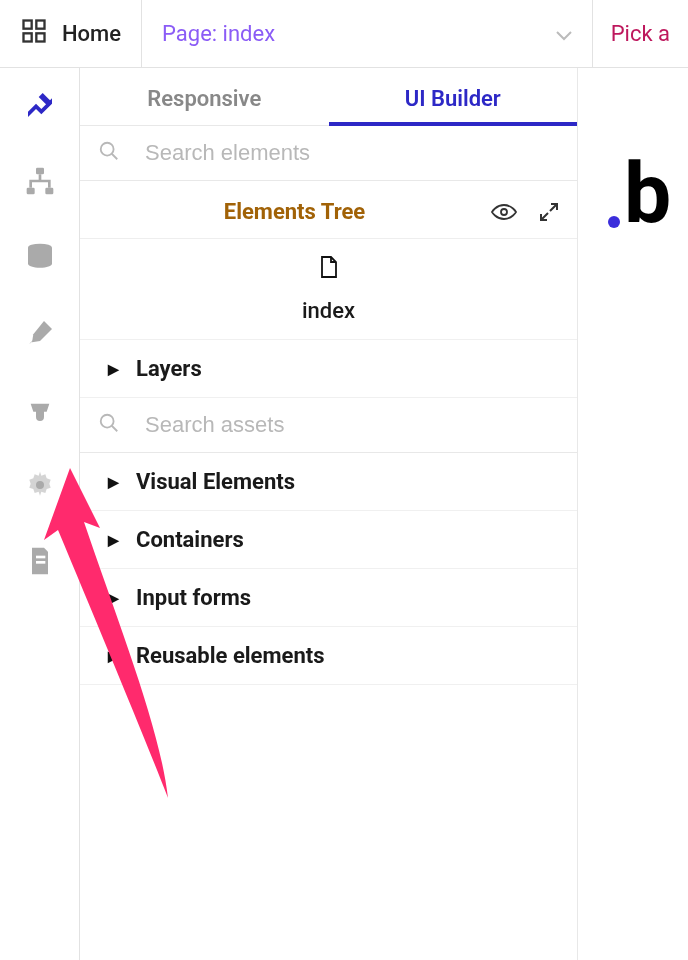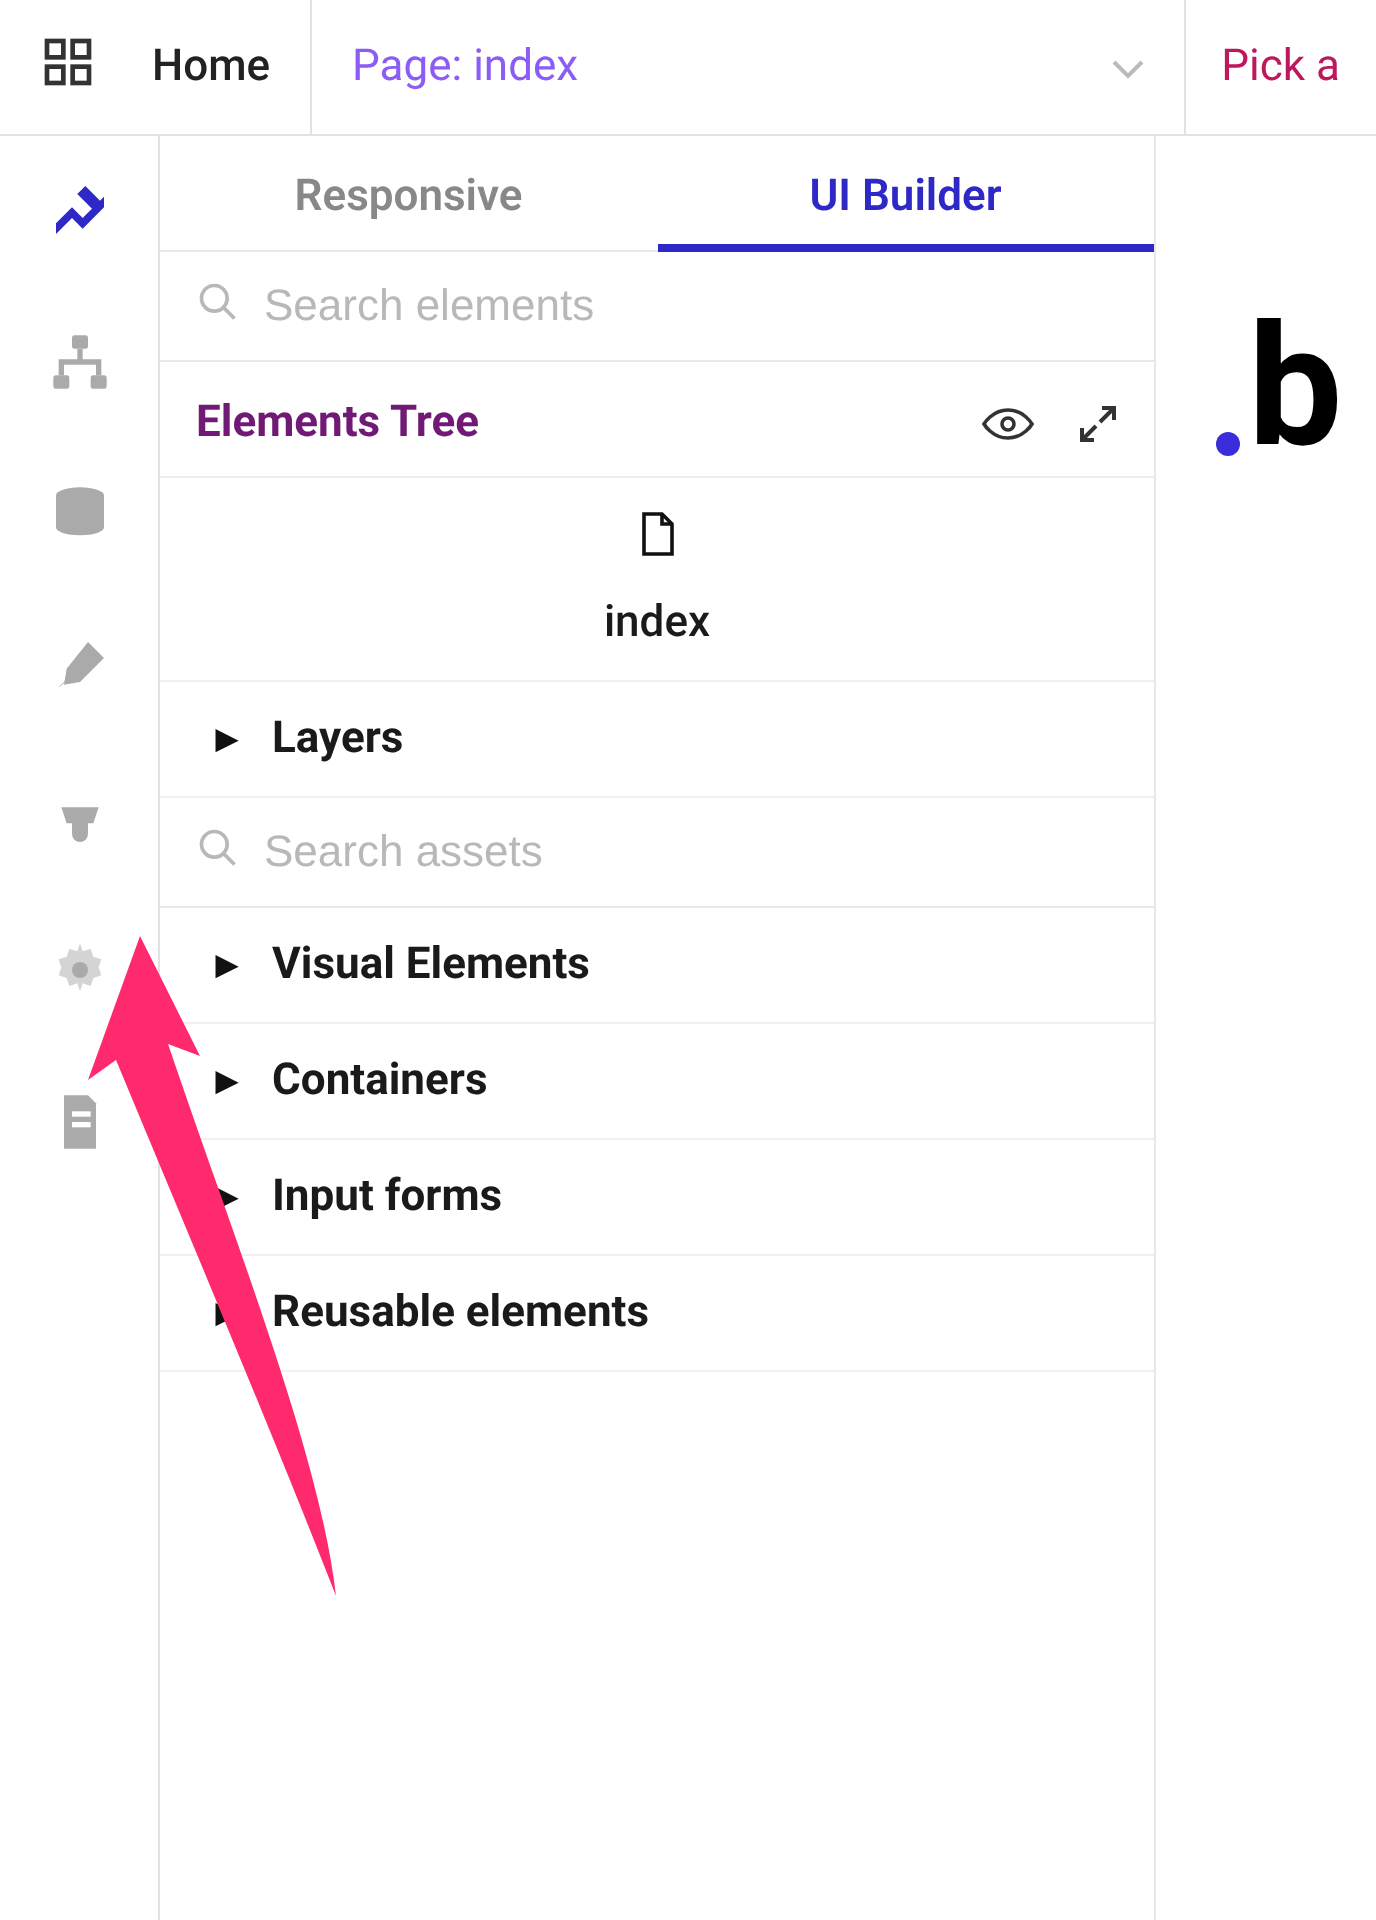--- a/index.html
+++ b/index.html
@@ -17,21 +17,21 @@
   
   .topbar {
     display: flex;
     align-items: stretch;
     height: 68px;
     border-bottom: 1px solid #e2e2e2;
   }
   .topbar-home {
     display: flex;
     align-items: center;
-    gap: 28px;
+    gap: 14px;
     padding: 0 20px;
     border-right: 1px solid #e2e2e2;
     font-size: 22px;
     font-weight: 500;
     color: #222;
     cursor: pointer;
   }
   .topbar-page {
     flex: 1;
     display: flex;
@@ -110,21 +110,21 @@
     content: "";
     position: absolute;
     left: 0; right: 0; bottom: -1px;
     height: 4px;
     background: #2d28c6;
   }
 
   .search-row {
     display: flex;
     align-items: center;
-    gap: 12px;
+    gap: 25px;
     padding: 14px 18px;
     border-bottom: 1px solid #e8e8e8;
   }
   .search-row svg { color: #b8b8b8; flex-shrink: 0; }
   .search-input {
     border: none;
     outline: none;
     font-size: 22px;
     color: #333;
     width: 100%;
@@ -133,22 +133,23 @@
 
   .tree-header {
     display: flex;
     align-items: center;
     padding: 18px 18px 14px;
     border-bottom: 1px solid #eee;
   }
   .tree-header-label {
     font-size: 22px;
     font-weight: 700;
-    color: #701a75;
+    color: #a16207;
     flex: 1;
+    text-align: center;
   }
   .tree-header-icons {
     display: flex;
     gap: 22px;
     color: #333;
   }
   .tree-header-icons span { cursor: pointer; display:flex; align-items:center; }
 
   .tree-row {
     display: flex;

